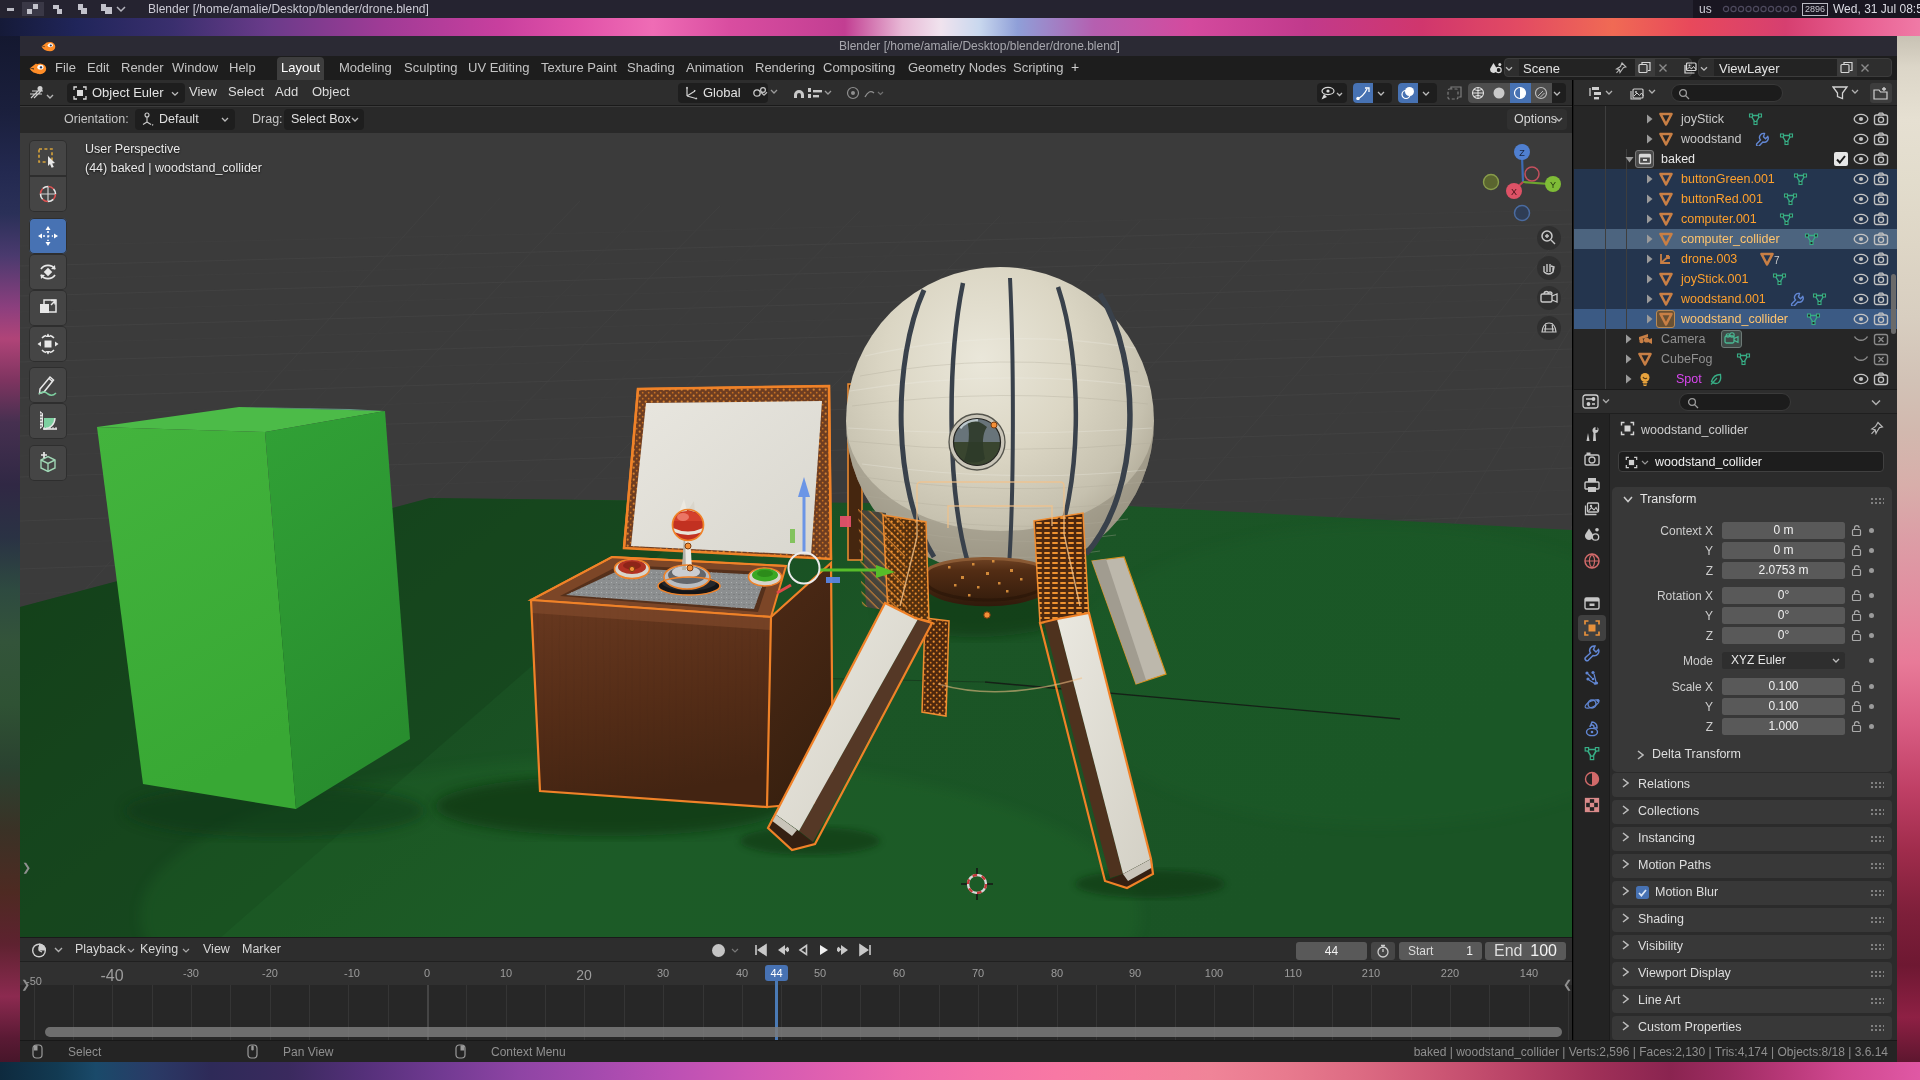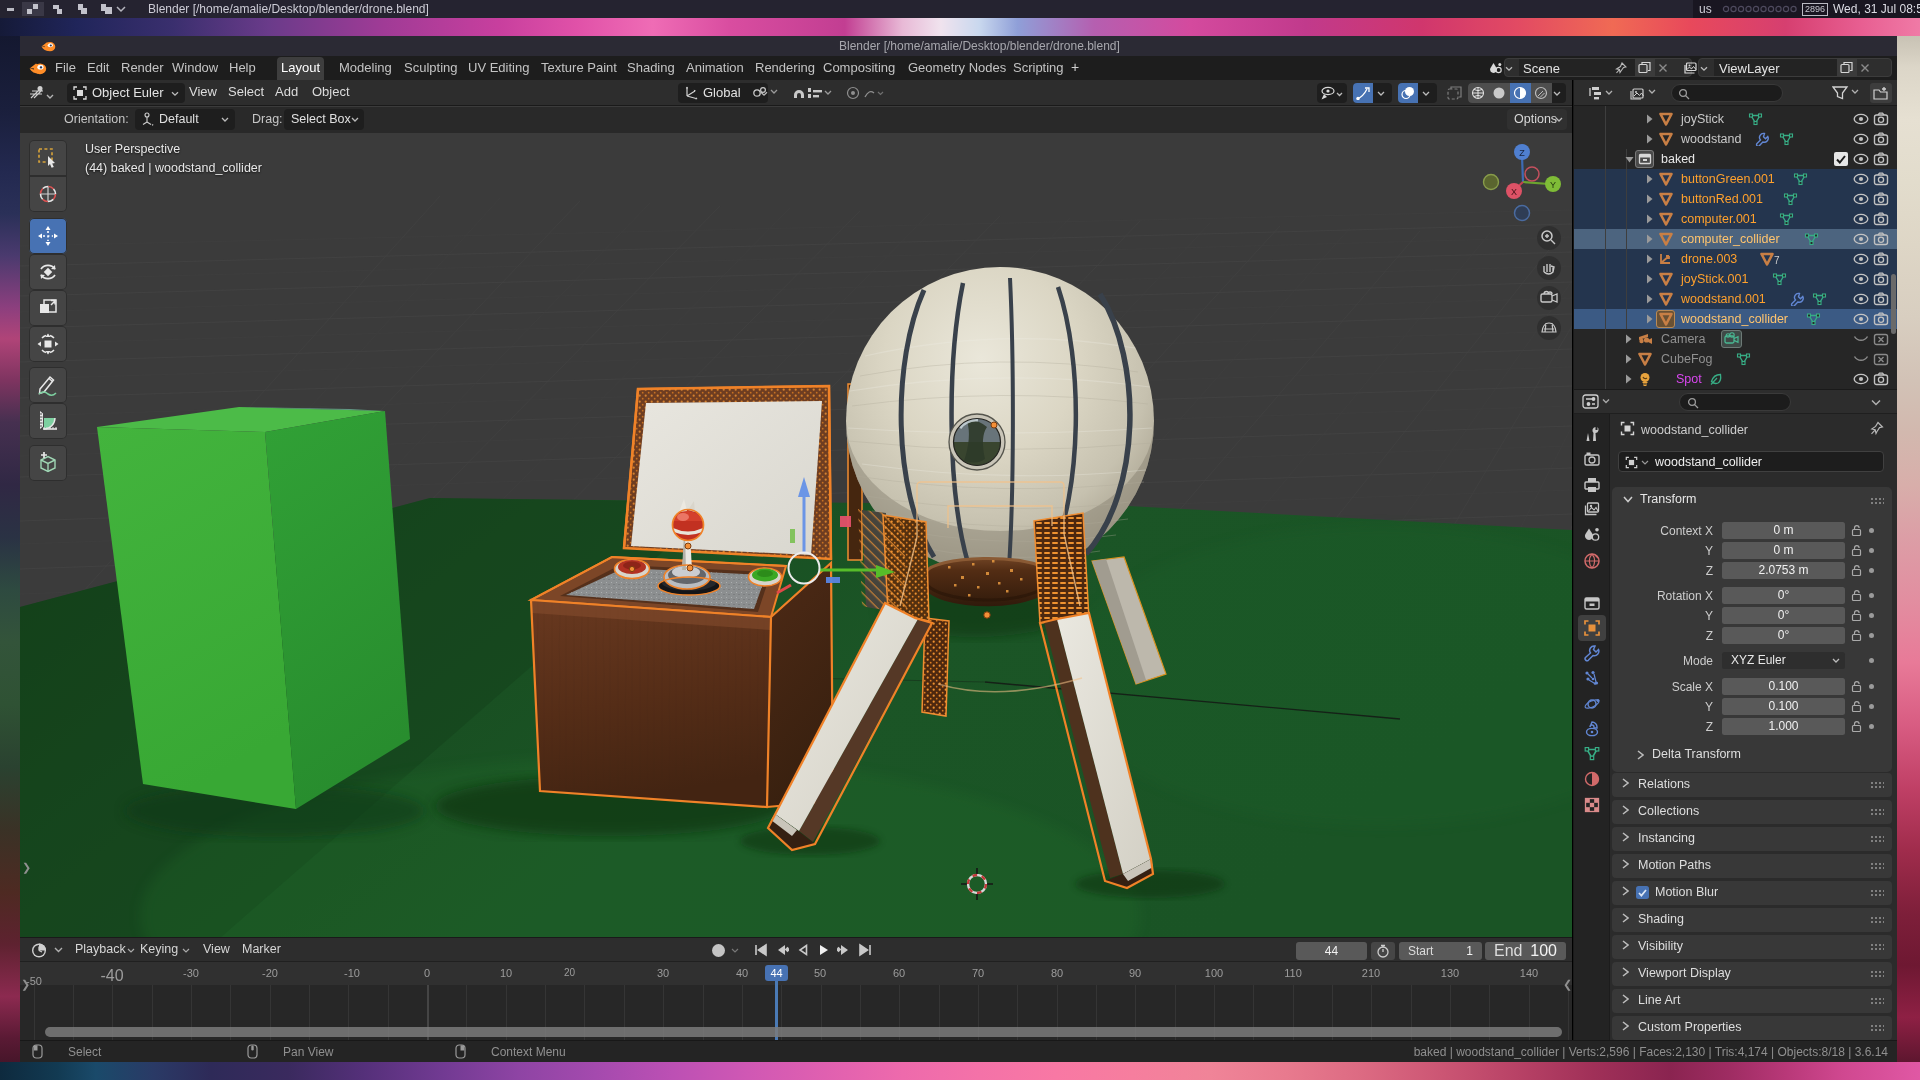--- a/index.html
+++ b/index.html
@@ -1441,32 +1441,32 @@
       <div class="abs" style="left:1469.4px;top:47px;width:1px;height:56px;background:#353535"></div>
       <div class="abs" style="left:1508.8px;top:47px;width:1px;height:56px;background:#353535"></div>
       <div class="abs" style="left:1548.1px;top:47px;width:1px;height:56px;background:#353535"></div>
   <div class="abs" style="left:-6px;top:37px;width:40px;text-align:center;color:#9c9c9c;font-size:11px">-50</div>
       <div class="abs" style="left:72px;top:29px;width:40px;text-align:center;color:#9c9c9c;font-size:16px">-40</div>
       <div class="abs" style="left:151px;top:29px;width:40px;text-align:center;color:#9c9c9c;font-size:11px">-30</div>
       <div class="abs" style="left:230px;top:29px;width:40px;text-align:center;color:#9c9c9c;font-size:11px">-20</div>
       <div class="abs" style="left:312px;top:29px;width:40px;text-align:center;color:#9c9c9c;font-size:11px">-10</div>
       <div class="abs" style="left:387px;top:29px;width:40px;text-align:center;color:#9c9c9c;font-size:11px">0</div>
       <div class="abs" style="left:466px;top:29px;width:40px;text-align:center;color:#9c9c9c;font-size:11px">10</div>
-      <div class="abs" style="left:544px;top:29px;width:40px;text-align:left;color:#9c9c9c;font-size:10px">20</div>
+      <div class="abs" style="left:544px;top:29px;width:40px;text-align:center;color:#9c9c9c;font-size:14px">20</div>
       <div class="abs" style="left:623px;top:29px;width:40px;text-align:center;color:#9c9c9c;font-size:11px">30</div>
       <div class="abs" style="left:702px;top:29px;width:40px;text-align:center;color:#9c9c9c;font-size:11px">40</div>
       <div class="abs" style="left:780px;top:29px;width:40px;text-align:center;color:#9c9c9c;font-size:11px">50</div>
       <div class="abs" style="left:859px;top:29px;width:40px;text-align:center;color:#9c9c9c;font-size:11px">60</div>
       <div class="abs" style="left:938px;top:29px;width:40px;text-align:center;color:#9c9c9c;font-size:11px">70</div>
       <div class="abs" style="left:1017px;top:29px;width:40px;text-align:center;color:#9c9c9c;font-size:11px">80</div>
       <div class="abs" style="left:1095px;top:29px;width:40px;text-align:center;color:#9c9c9c;font-size:11px">90</div>
       <div class="abs" style="left:1174px;top:29px;width:40px;text-align:center;color:#9c9c9c;font-size:11px">100</div>
       <div class="abs" style="left:1253px;top:29px;width:40px;text-align:center;color:#9c9c9c;font-size:11px">110</div>
       <div class="abs" style="left:1331px;top:29px;width:40px;text-align:center;color:#9c9c9c;font-size:11px">210</div>
-      <div class="abs" style="left:1410px;top:29px;width:40px;text-align:center;color:#9c9c9c;font-size:11px">130</div>
+      <div class="abs" style="left:1410px;top:29px;width:40px;text-align:center;color:#9c9c9c;font-size:11px">220</div>
       <div class="abs" style="left:1489px;top:29px;width:40px;text-align:center;color:#9c9c9c;font-size:11px">140</div>
   <div class="abs" style="left:755px;top:43px;width:2.5px;height:60px;background:#4a7ab5"></div>
   <div class="abs" style="left:745px;top:27px;width:23px;height:16px;background:#4772b3;border-radius:3px;color:#fff;font-size:11px;text-align:center;line-height:16px">44</div>
   <div class="abs" style="left:25px;top:89px;width:1517px;height:10px;background:#7b7b7b;border-radius:5px;opacity:0.85"></div>
   <div class="abs" style="left:1px;top:40px;color:#8f8f8f;font-size:11px">❯</div>
   <div class="abs" style="left:1543px;top:40px;color:#8f8f8f;font-size:11px">❮</div>
   <svg class="abs" style="left:10px;top:4px" width="40" height="17" viewBox="0 0 40 17">
   <circle cx="9" cy="8.5" r="7" fill="#cfcfcf"></circle>
         <circle cx="9" cy="8.5" r="5.6" fill="#2d2d2d"></circle>
   <path d="M9 8.5 L9 4.5 M9 8.5 L12 10" stroke="#cfcfcf" stroke-width="1.3"></path>

